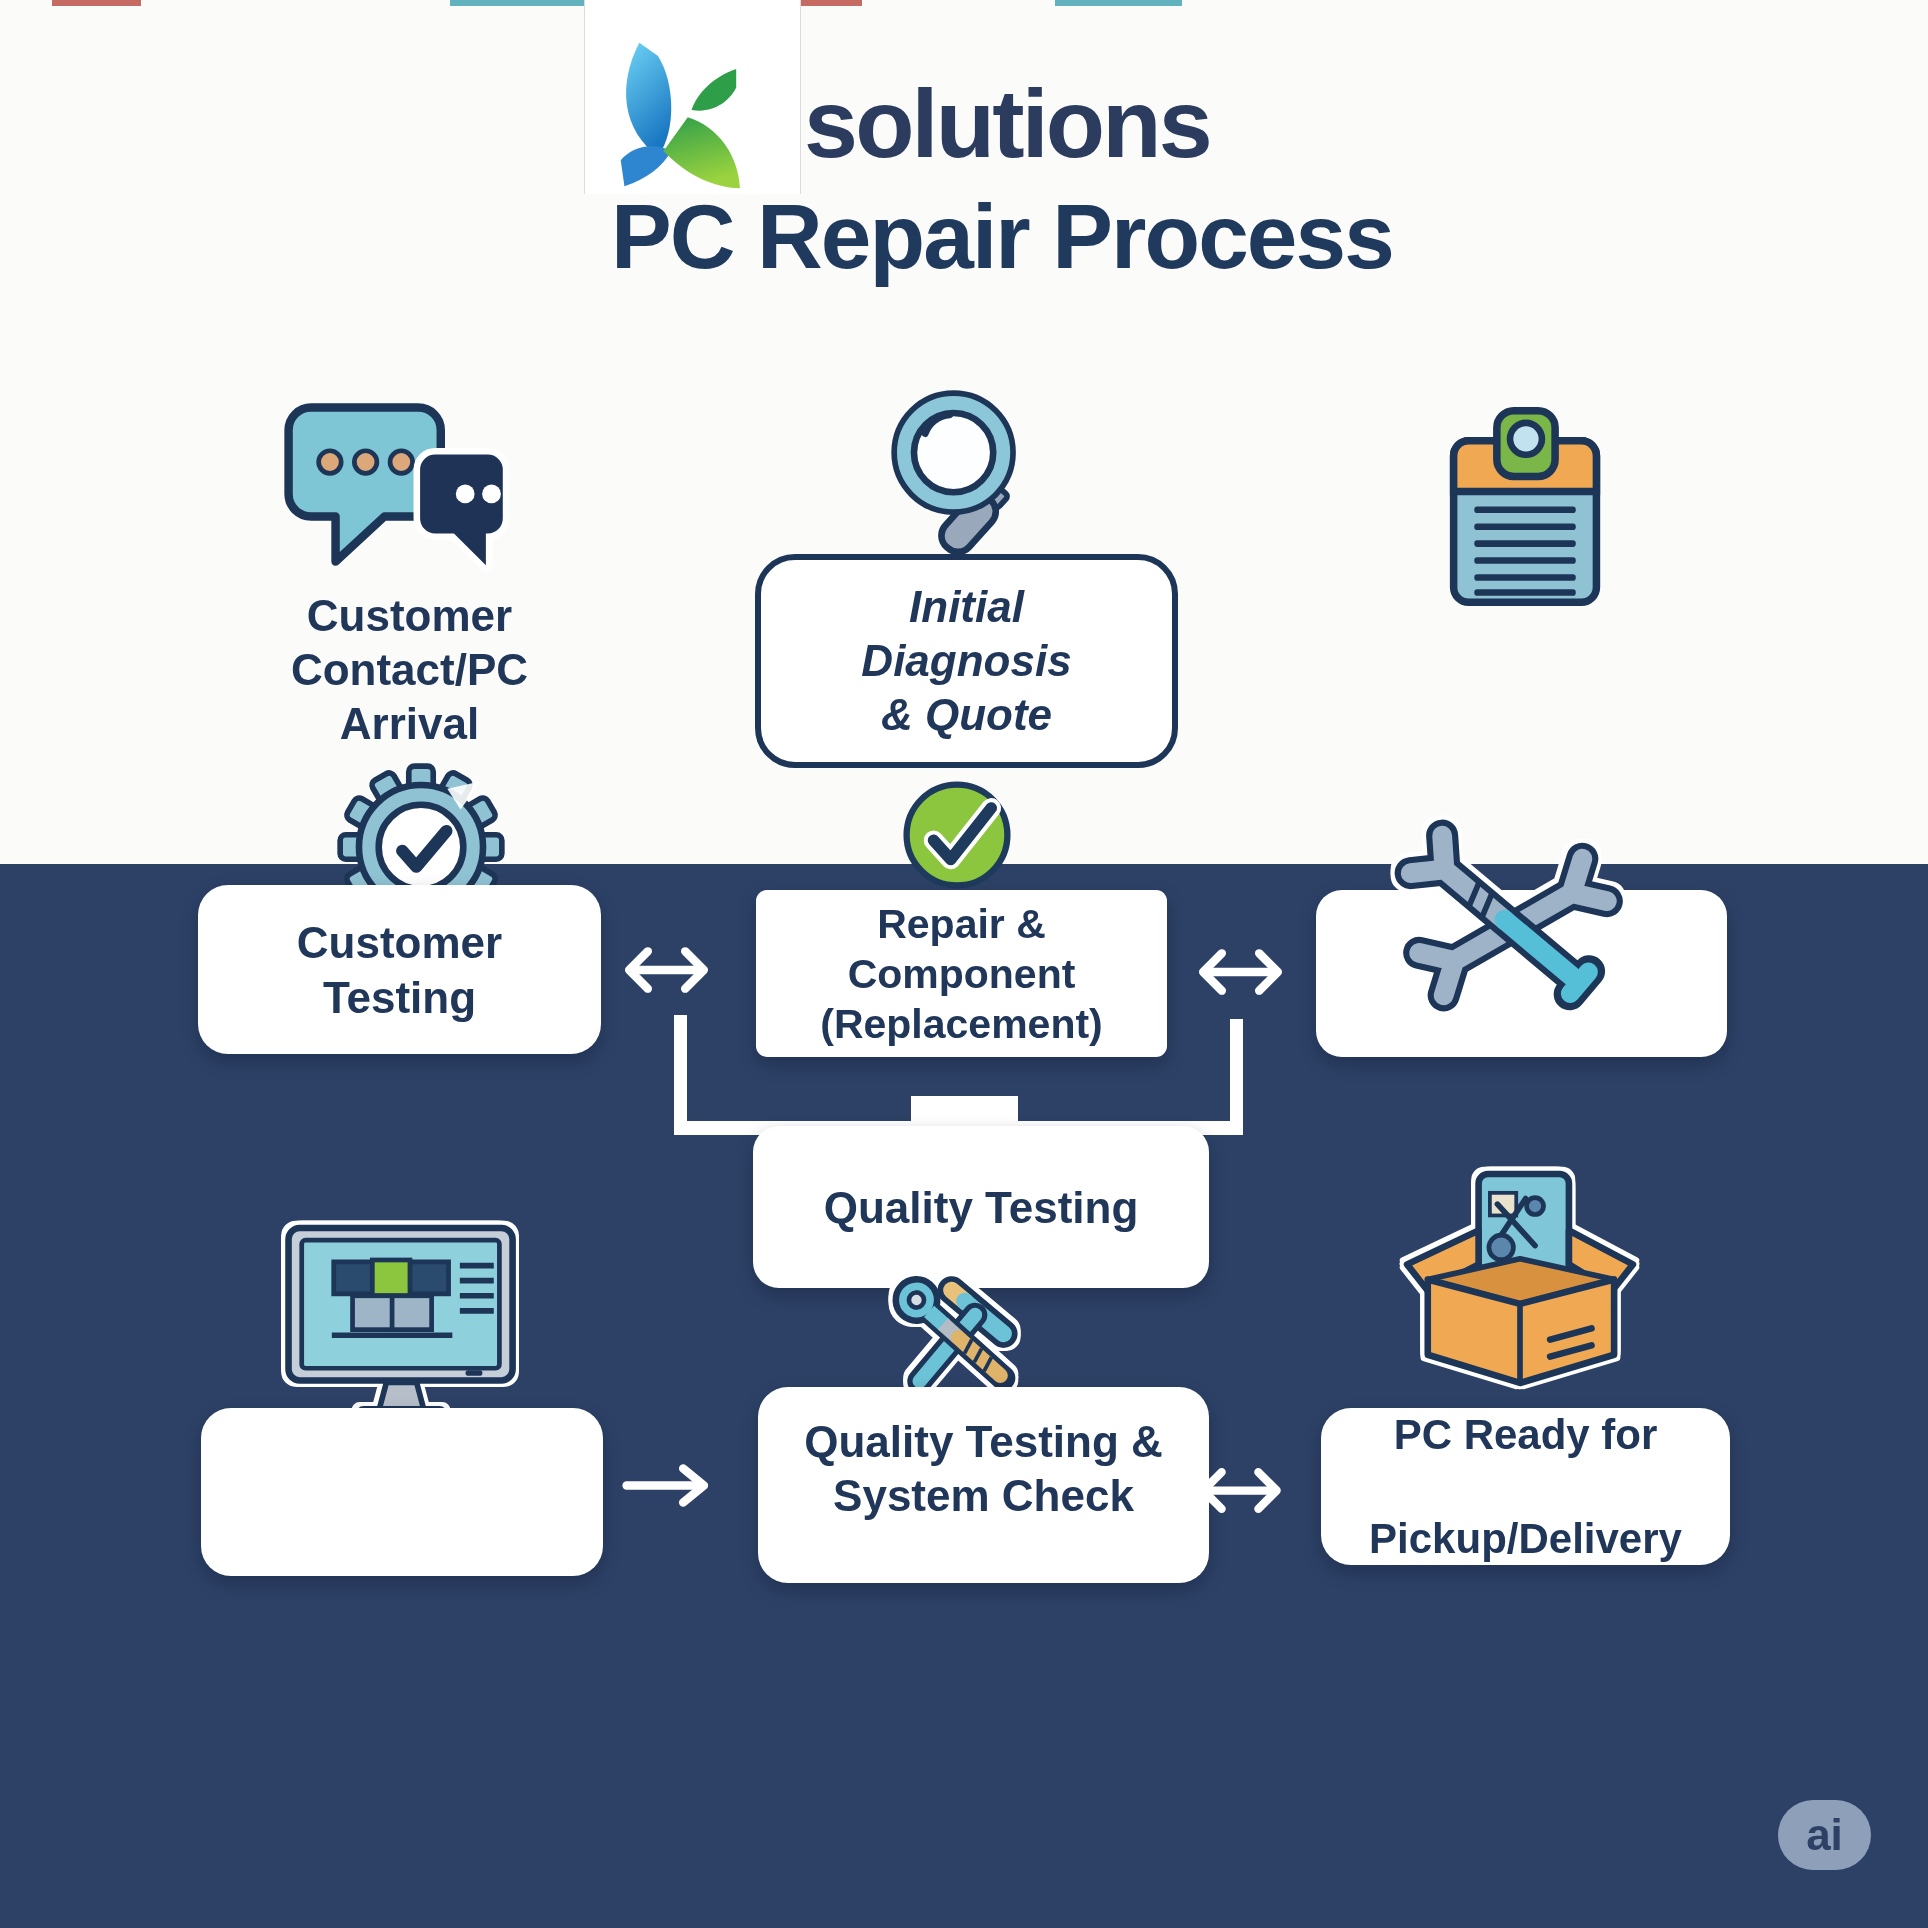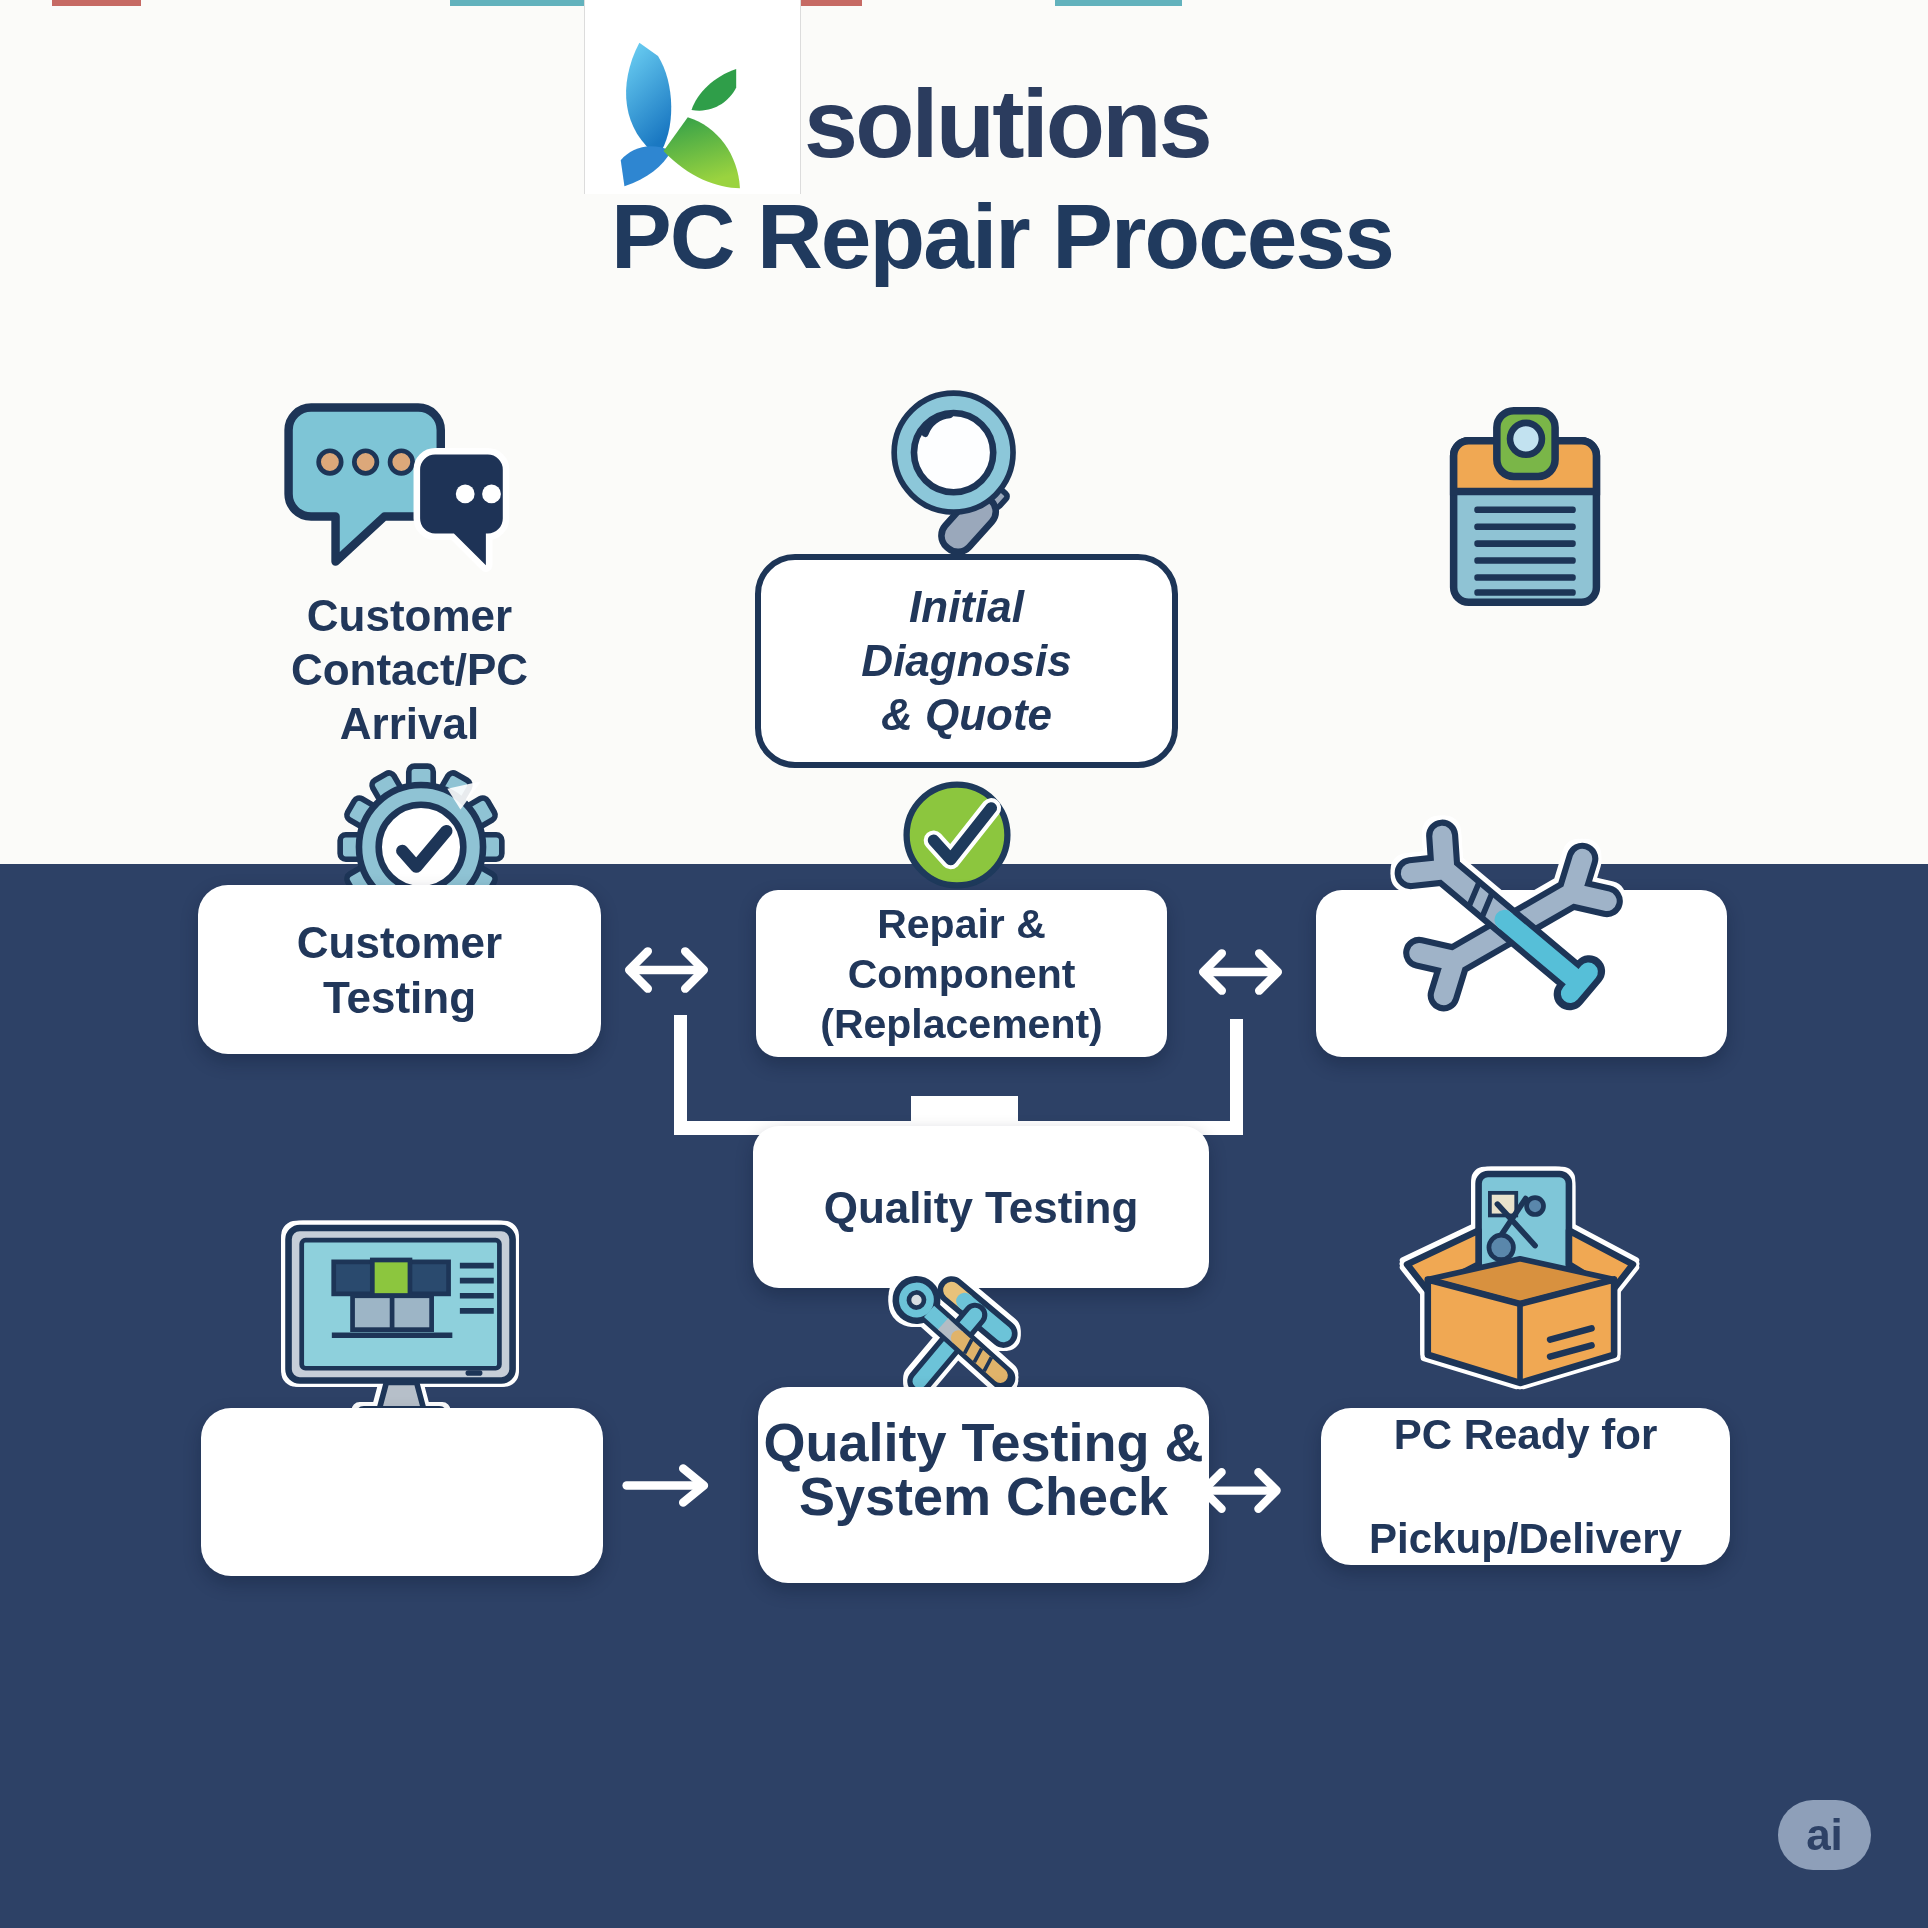--- a/index.html
+++ b/index.html
@@ -135,21 +135,21 @@
     <path d="M18,30 H94" stroke="#ffffff" stroke-width="9" stroke-linecap="round"></path>
     <path d="M36,10 L16,30 L36,50" fill="none" stroke="#ffffff" stroke-width="9" stroke-linecap="round" stroke-linejoin="round"></path>
     <path d="M76,10 L96,30 L76,50" fill="none" stroke="#ffffff" stroke-width="9" stroke-linecap="round" stroke-linejoin="round"></path>
   </svg>
 
   <svg class="icon" style="left:894px;top:772px;" width="126" height="126" viewBox="-70 -70 140 140">
     <circle r="56" fill="#8cc63e" stroke="#1e3a5c" stroke-width="7"></circle>
     <path d="M-26,6 L-7,27 L38,-30" fill="none" stroke="#ffffff" stroke-width="22" stroke-linecap="round" stroke-linejoin="round"></path>
     <path d="M-26,6 L-7,27 L38,-30" fill="none" stroke="#1e3a5c" stroke-width="13" stroke-linecap="round" stroke-linejoin="round"></path>
   </svg>
-  <div class="node-box" style="left:756px;top:890px;width:411px;height:167px;font-size:41px;line-height:50px;border-radius:22px;">
+  <div class="node-box" style="left:756px;top:890px;width:411px;height:167px;font-size:41px;line-height:50px;border-radius:11px;">
     <span class="line">Repair &amp;</span>
     <span class="line">Component</span>
     <span class="line">(Replacement)</span>
   </div>
 
   <svg class="icon" style="left:1188px;top:944px;" width="105" height="56" viewBox="0 0 112 60">
     <path d="M18,30 H94" stroke="#ffffff" stroke-width="9" stroke-linecap="round"></path>
     <path d="M36,10 L16,30 L36,50" fill="none" stroke="#ffffff" stroke-width="9" stroke-linecap="round" stroke-linejoin="round"></path>
     <path d="M76,10 L96,30 L76,50" fill="none" stroke="#ffffff" stroke-width="9" stroke-linecap="round" stroke-linejoin="round"></path>
   </svg>
@@ -216,21 +216,21 @@
       <rect x="82" y="196" width="92" height="12" rx="6" fill="#b6bfc9" stroke="#1d3557" stroke-width="6"></rect>
     </svg>
   </div>
   <div class="node-box" style="left:201px;top:1408px;width:402px;height:168px;"></div>
 
   <svg class="icon" style="left:621px;top:1461px;" width="98" height="49" viewBox="0 0 104 52">
     <path d="M6,26 H84" stroke="#ffffff" stroke-width="9" stroke-linecap="round"></path>
     <path d="M66,8 L88,26 L66,44" fill="none" stroke="#ffffff" stroke-width="9" stroke-linecap="round" stroke-linejoin="round"></path>
   </svg>
 
-  <div class="node-box" style="left:758px;top:1387px;width:451px;height:196px;font-size:54px;line-height:54px;padding-bottom:32px;box-sizing:border-box;">
+  <div class="node-box" style="left:758px;top:1387px;width:451px;height:196px;font-size:44px;line-height:54px;padding-bottom:32px;box-sizing:border-box;">
     <span class="line">Quality Testing &amp;</span>
     <span class="line">System Check</span>
   </div>
 
   <svg class="icon" style="left:1188px;top:1463px;" width="104" height="55" viewBox="0 0 112 60">
     <path d="M18,30 H94" stroke="#ffffff" stroke-width="9" stroke-linecap="round"></path>
     <path d="M36,10 L16,30 L36,50" fill="none" stroke="#ffffff" stroke-width="9" stroke-linecap="round" stroke-linejoin="round"></path>
     <path d="M76,10 L96,30 L76,50" fill="none" stroke="#ffffff" stroke-width="9" stroke-linecap="round" stroke-linejoin="round"></path>
   </svg>
 

